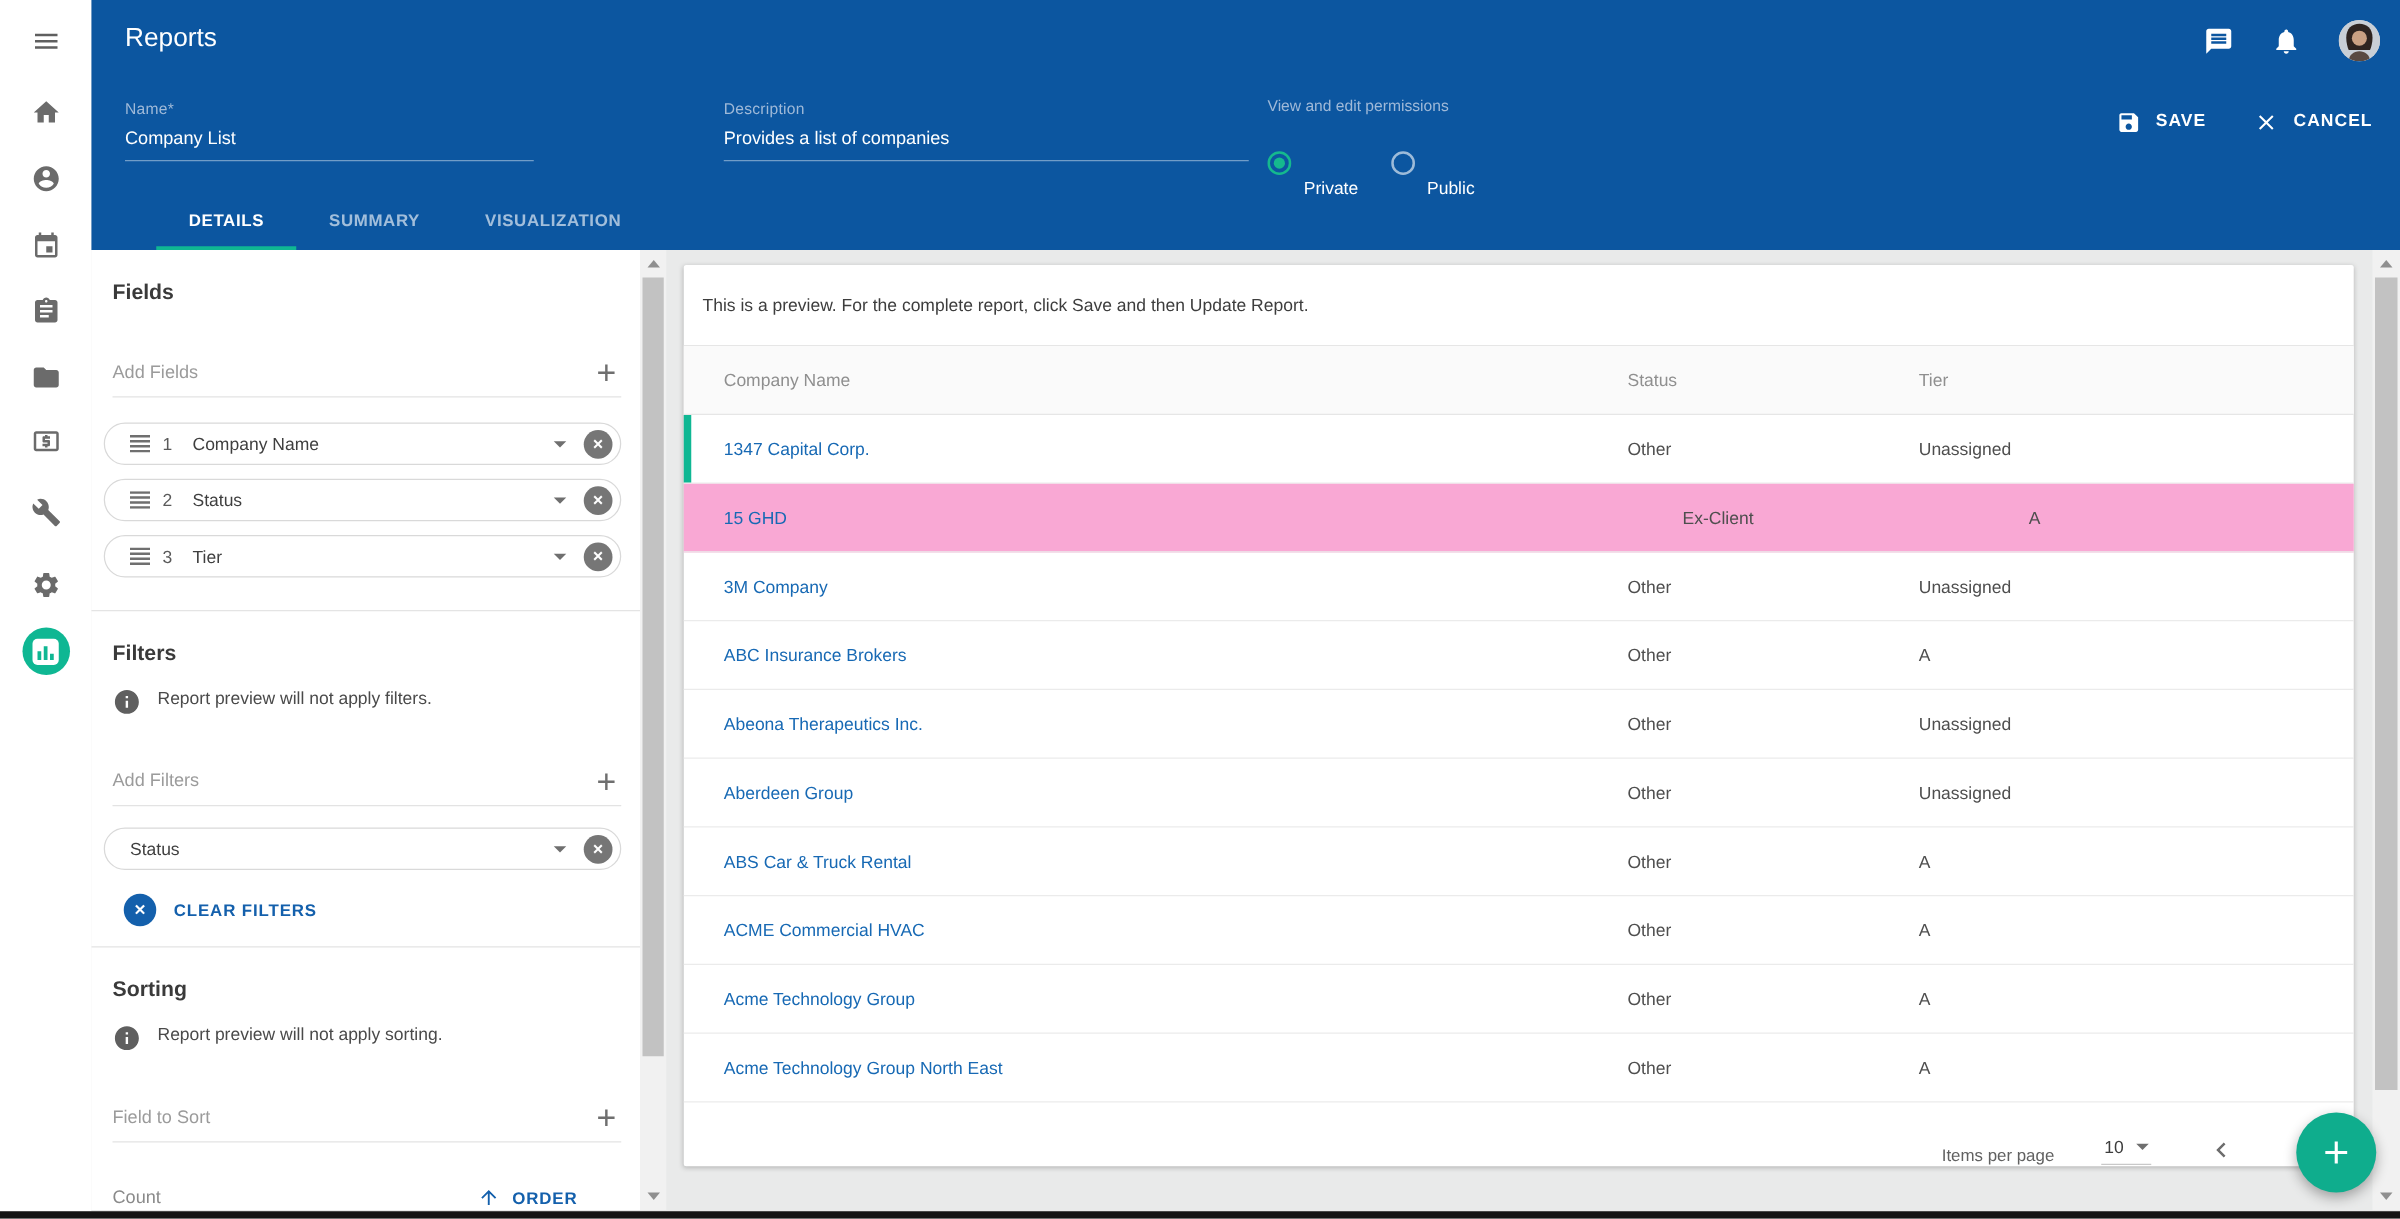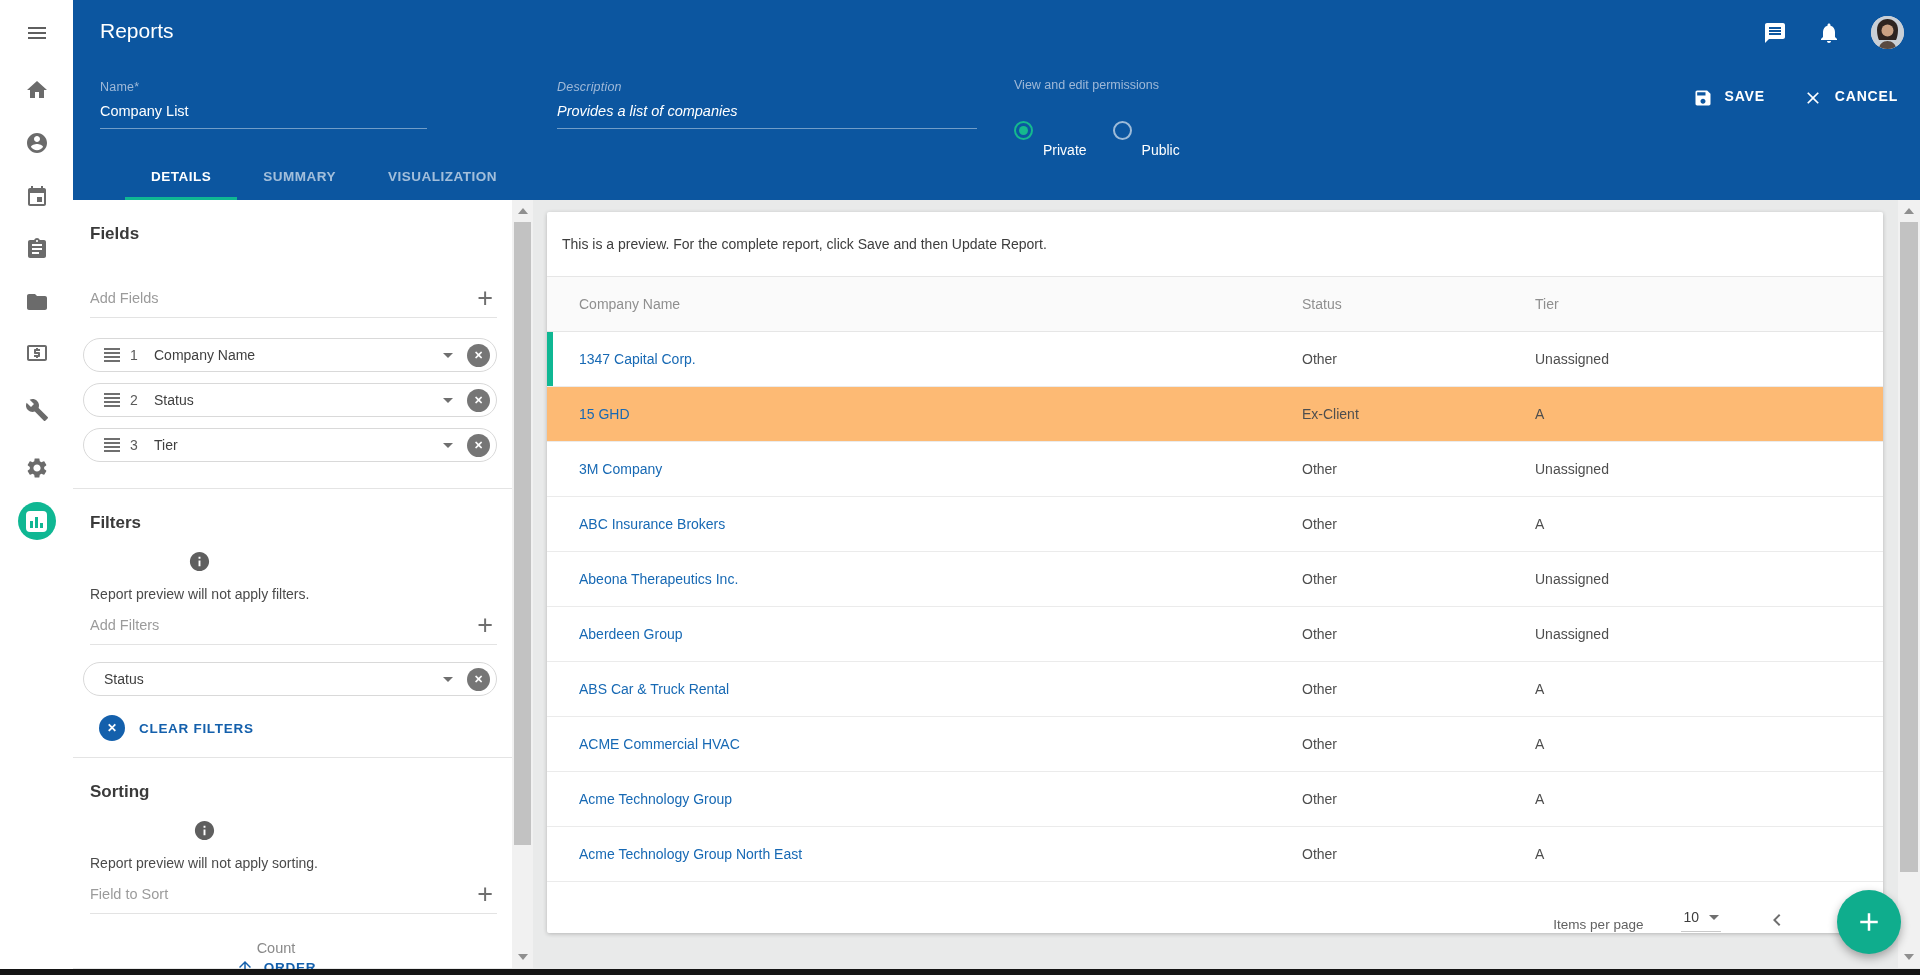--- a/index.html
+++ b/index.html
@@ -32,21 +32,21 @@
   .top-icons { position:absolute; right:16px; top:16px; display:flex; align-items:center; gap:30px; }
   .top-icons .tico { color:#fff; cursor:pointer; }
   .top-icons .tico svg { width:24px; height:24px; fill:currentColor; }
   .avatar { width:33px; height:33px; border-radius:50%; overflow:hidden; background:#cfd8e3; cursor:pointer; }
 
   .ffield { position:absolute; top:80px; }
   .ffield .flabel { font-size:12.5px; color:#9fb9d8; letter-spacing:.2px; }
   .ffield .fvalue { margin-top:9px; font-size:14.5px; color:#ffffff; padding-bottom:9px;
     border-bottom:1px solid rgba(255,255,255,.42); }
   .f-name { left:27px; width:327px; }
-  .f-desc { left:484px; width:420px;font-style:italic; }
+  .f-desc { left:506px; width:420px; }
 
   .perms { position:absolute; left:941px; top:78px; }
   .perms .flabel { font-size:12.5px; color:#9fb9d8; }
   .perm-row { display:flex; align-items:center; margin-top:10px; gap:26px; }
   .radio { display:flex; align-items:center; gap:10px; cursor:pointer; }
   .rdot { width:19px; height:19px; border-radius:50%; border:2px solid rgba(255,255,255,.6);
     display:flex; align-items:center; justify-content:center; }
   .radio.sel .rdot { border-color:#15b98e; }
   .radio.sel .rdot::after { content:""; width:9px; height:9px; border-radius:50%; background:#15b98e; }
   .rlabel { font-size:14px; color:#fff;margin-top:40px; }
@@ -81,33 +81,33 @@
   .pnum { font-size:14px; color:#5a5a5a; width:18px; }
   .pname { font-size:14px; color:#3f3f3f; flex:1; margin-left:6px; }
   .pcaret { width:0; height:0; border-left:5px solid transparent; border-right:5px solid transparent;
     border-top:5px solid #6f6f6f; margin-right:14px; }
   .xcirc { width:23px; height:23px; border-radius:50%; background:#767676; color:#fff;
     display:flex; align-items:center; justify-content:center; font-size:11px; font-weight:bold; cursor:pointer; flex:none; }
 
   .divider { position:absolute; left:0; width:439px; height:1px; background:#e4e4e4; }
   .d1 { top:288px; } .d2 { top:557px; }
 
-  .info-row { position:absolute; left:17px; display:flex; align-items:center; gap:13px;flex-direction:column; }
+  .info-row { position:absolute; left:17px; display:flex; gap:13px; }
   .i-filters { top:350px; } .i-sorting { top:619px; }
   .info-ic { width:23px; height:23px; flex:none; }
   .info-ic svg { width:23px; height:23px; fill:#5f5f5f; }
   .info-txt { font-size:14px; color:#4a4a4a; }
 
   .clear-row { position:absolute; left:26px; top:512px; height:32px; display:flex; align-items:center; gap:14px; cursor:pointer; }
   .bluecirc { width:26px; height:26px; border-radius:50%; background:#1460ac; color:#fff;
     display:flex; align-items:center; justify-content:center; font-size:12px; font-weight:bold; }
   .blue-act { font-size:13.5px; font-weight:bold; letter-spacing:.7px; color:#1460ac; }
 
   .count-row { position:absolute; left:17px; top:740px; width:372px; height:36px;
-    display:flex; align-items:center; justify-content:space-between;flex-direction:column; }
+    display:flex; align-items:center; justify-content:space-between; }
   .count-lab { font-size:14.5px; color:#8a8a8a; }
   .order-btn { display:flex; align-items:center; gap:10px; cursor:pointer; }
   .order-btn svg { width:18px; height:18px; fill:#1460ac; }
 
   
   .vscroll { position:absolute; top:200px; width:21px; height:768px; background:#f1f1f1; z-index:3; }
   .sb-left { left:512px; } .sb-right { left:1898px; width:22px; }
   .sb-arrow { position:absolute; left:50%; transform:translateX(-50%); width:0; height:0;
     border-left:5px solid transparent; border-right:5px solid transparent; cursor:pointer; }
   .sb-up { top:8px; border-bottom:6px solid #8f8f8f; }
@@ -117,21 +117,21 @@
   .sb-right .sb-thumb { top:22px; height:650px; }
 
   
   .card { position:absolute; left:547px; top:212px; width:1336px; height:721px; background:#fff;
     border-radius:2px; box-shadow:0 1px 4px rgba(0,0,0,.22); z-index:2; }
   .preview-note { height:65px; border-bottom:1px solid #e6e6e6; display:flex; align-items:center;
     padding-left:15px; font-size:14px; color:#3d3d3d; }
   .thead, .trow { display:grid; grid-template-columns:723px 233px auto; align-items:center; padding-left:32px; }
   .thead { height:55px; background:#fafafa; border-bottom:1px solid #e6e6e6; color:#8f8f8f; font-size:14px; }
   .trow { height:55px; border-bottom:1px solid #ebebeb; font-size:14px; position:relative; cursor:pointer; }
-  .trow.shade { background:#fdba74; }
+  .trow.shade { background:#f9a8d4;gap:44px; }
   .trow.indicated::before { content:""; position:absolute; left:0; top:0; bottom:0; width:6px; background:#0fb793; }
   .company { color:#1769b4; }
   .cellval { color:#4e4e4e; }
 
   .tfoot { height:50px; display:flex; align-items:flex-end; justify-content:flex-end; padding-right:26px; }
   .ipp-label { font-size:13.5px; color:#616161; }
   .ipp-select { display:flex; align-items:center; gap:10px; margin-left:38px; padding:0 2px 6px 2px;
     border-bottom:1px solid #c9c9c9; font-size:14px; color:#3d3d3d; cursor:pointer; }
   .ipp-caret { width:0; height:0; border-left:5px solid transparent; border-right:5px solid transparent;
     border-top:5px solid #6f6f6f; }

